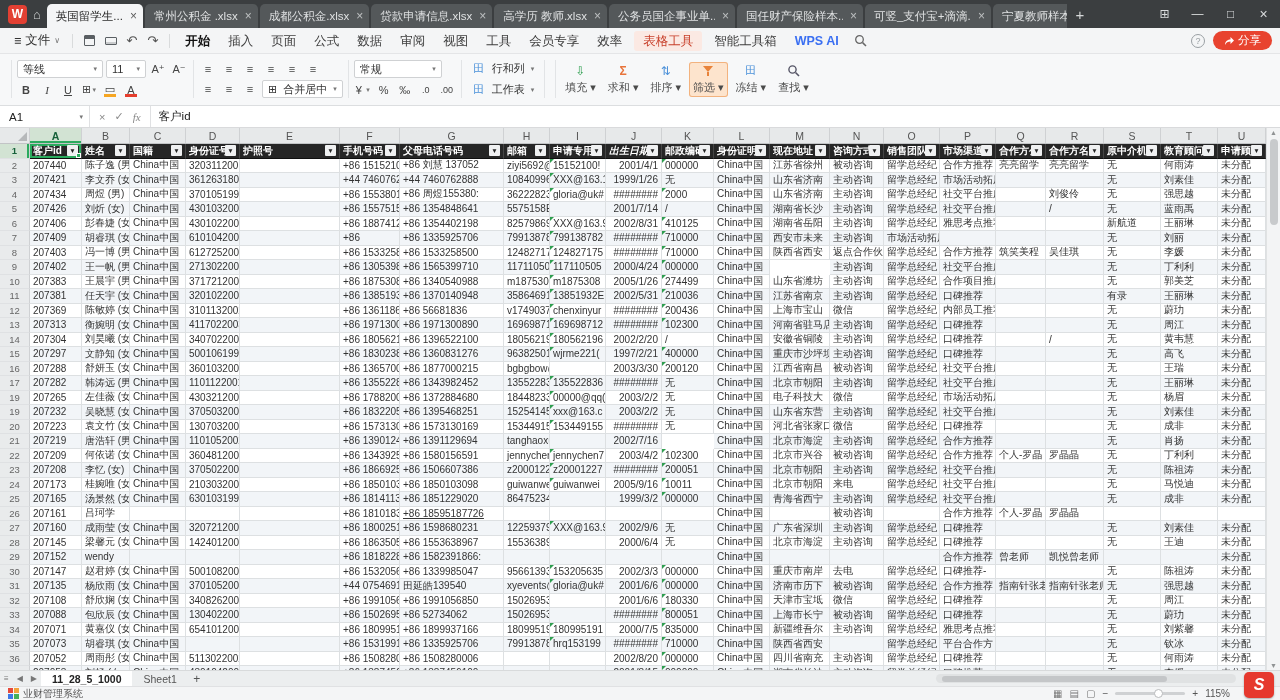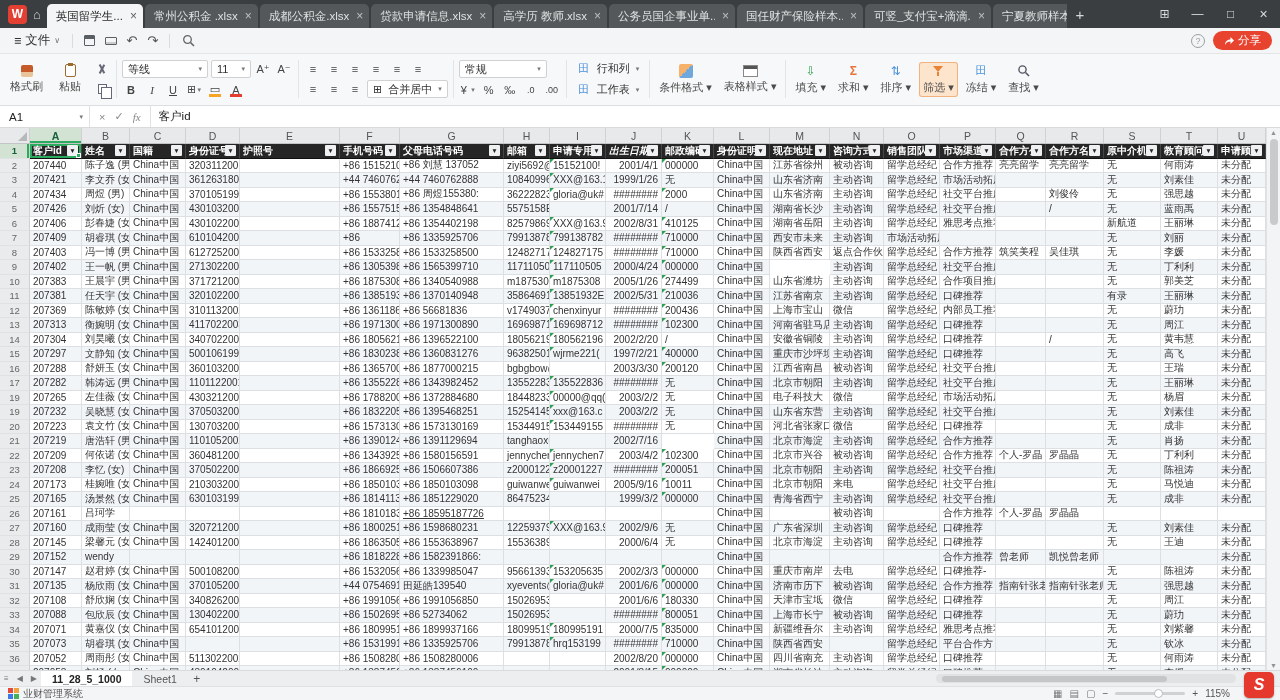--- a/index.html
+++ b/index.html
@@ -194,56 +194,53 @@
     <span class="vdiv"></span>
     <span class="qic">
         <span class="g-save"></span>
       </span>
     <span class="qic">
         <span class="g-print"></span>
       </span>
     <span class="qic g-undo">↶</span>
     <span class="qic g-redo">↷</span>
     <span class="vdiv"></span>
+    <div class="menu-items">
+        <span class="menu-item active">开始</span>
+        <span class="menu-item">插入</span>
+        <span class="menu-item">页面</span>
+        <span class="menu-item">公式</span>
+        <span class="menu-item">数据</span>
+        <span class="menu-item">审阅</span>
+        <span class="menu-item">视图</span>
+        <span class="menu-item">工具</span>
+        <span class="menu-item">会员专享</span>
+        <span class="menu-item">效率</span>
+        <span class="menu-item contextual">表格工具</span>
+        <span class="menu-item">智能工具箱</span>
+        <span class="menu-item ai">WPS AI</span>
+      </div>
     <span class="search-ic">
       <svg width="13" height="13" viewBox="0 0 13 13">
           <circle cx="5.5" cy="5.5" r="3.8" fill="none" stroke="#666" stroke-width="1.3"></circle>
           <line x1="8.6" y1="8.6" x2="12" y2="12" stroke="#666" stroke-width="1.5"></line>
         </svg>
     </span>
     <div class="mright">
       <span class="bulb">?</span>
       <span class="share-pill">
         <svg width="10" height="10" viewBox="0 0 10 10">
             <path d="M1 9 C1 5 4 3.5 6.5 3.5 V1 L10 4.5 6.5 8 V5.5 C4 5.5 2 6.5 1 9Z" fill="#fff"></path>
           </svg>
         <span>分享</span>
       </span>
     </div>
   </div>
 
   <div class="ribbon">
-    <div class="rgroup">
-      <button class="rbig">
-        <span class="ic-brush"></span>
-        <span>格式刷</span>
-      </button>
-      <button class="rbig">
-        <span class="ic-paste"></span>
-        <span>粘贴</span>
-      </button>
-      <div class="rcol">
-        <span class="rmini">
-            <span class="ic-cut"></span>
-          </span>
-        <span class="rmini">
-            <span class="ic-copy"></span>
-          </span>
-      </div>
-    </div>
     <div class="rdiv"></div>
 
     <div class="rcol">
       <div class="rrow">
         <div class="rsel" style="width:86px">
           <span>等线</span>
             <span class="car">▾</span>
         </div>
         <div class="rsel" style="width:40px">
           <span>11</span>
@@ -313,30 +310,20 @@
       <div class="rrow">
         <div class="rsel" style="border:none;background:transparent">
           <span class="ric ric-freeze">田</span>
           <span>工作表</span>
             <span class="car">▾</span>
         </div>
       </div>
     </div>
     <div class="rdiv"></div>
 
-    <div class="rgroup">
-      <button class="rbig">
-        <span class="ic-cond"></span>
-        <span><span>条件格式</span> ▾</span>
-      </button>
-      <button class="rbig">
-        <span class="ic-tstyle"></span>
-        <span><span>表格样式</span> ▾</span>
-      </button>
-    </div>
     <div class="rdiv"></div>
 
     <div class="rgroup" id="ribbon-tools">
         <button class="rbig">
           <span class="ric ric-fill">⇩</span>
           <span>填充 ▾</span>
         </button>
         <button class="rbig">
           <span class="ric ric-sum">Σ</span>
           <span>求和 ▾</span>

